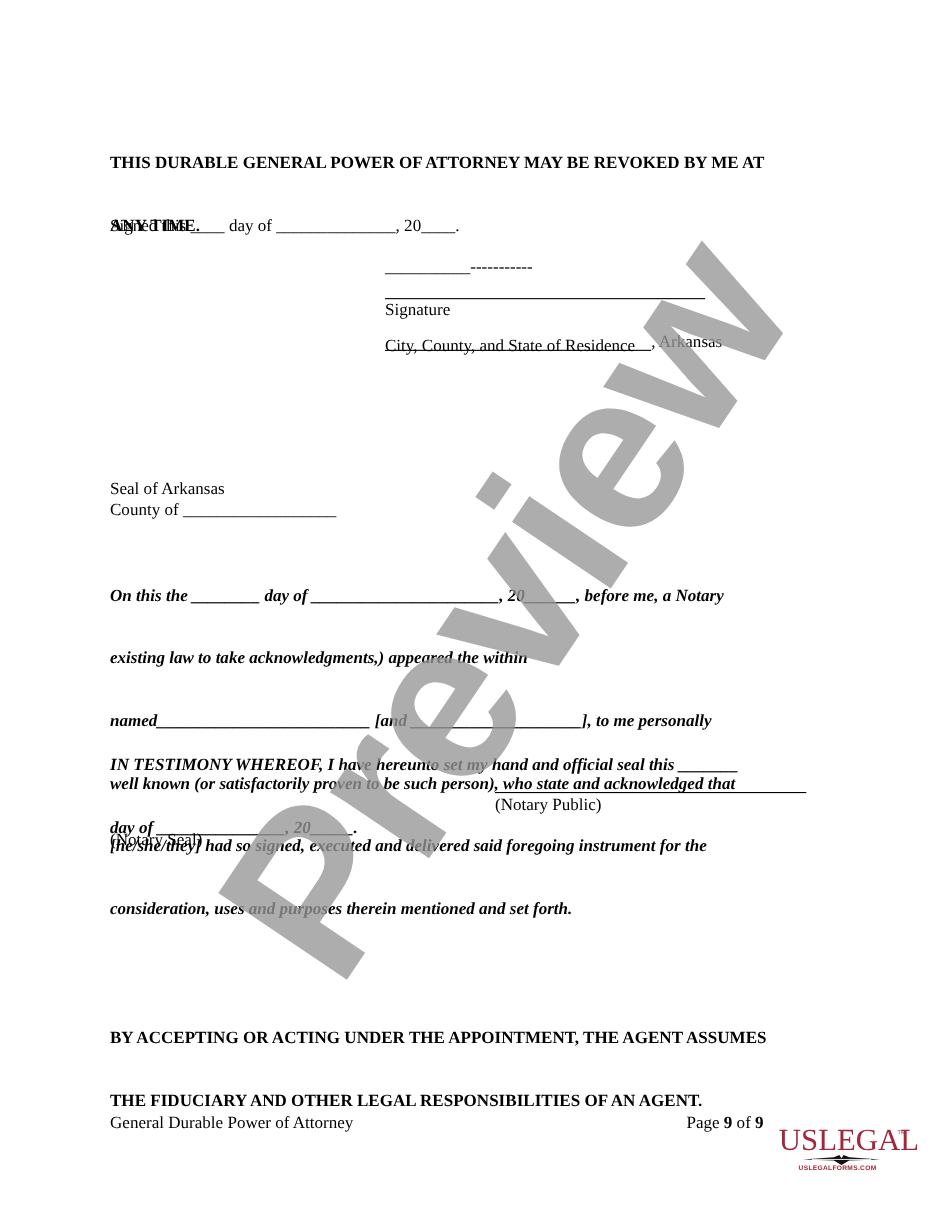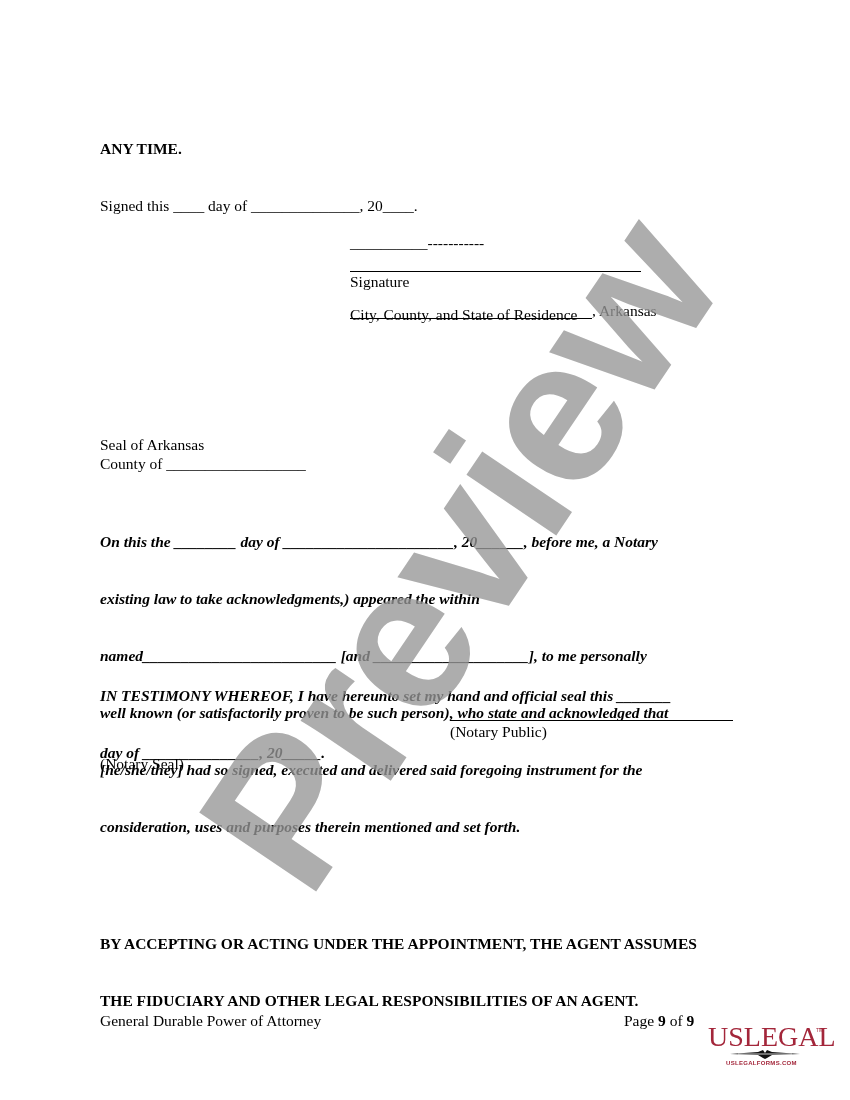--- a/index.html
+++ b/index.html
@@ -21,20 +21,21 @@
   .logo-text { position: absolute; left: 0; top: 0; font-family: "Liberation Serif", serif;
                font-size: 28px; color: #a3263a; letter-spacing: 0px; line-height: 25px; }
   .logo-tm { position: absolute; left: 108px; top: 3px; font-size: 5px; color: #a3263a; font-family: "Liberation Sans", sans-serif; }
   .logo-url { position: absolute; left: 18px; top: 36px; font-size: 6px; color: #a3263a;
               font-family: "Liberation Sans", sans-serif; font-weight: bold; letter-spacing: 0.3px; }
 </style>
 </head>
 <body>
 
 <div class="abs bold line" style="left:100px; top:101px;">
+  <div>THIS DURABLE GENERAL POWER OF ATTORNEY MAY BE REVOKED BY ME AT</div>
   <div>ANY TIME.</div>
 </div>
 
 <div class="abs" style="left:100px; top:197px;text-align:center;">Signed this ____ day of ______________, 20____.</div>
 
 <div class="abs" style="left:350px; top:234px;">__________-----------</div>
 <div class="rule" style="left:350px; top:271px; width:291px;"></div>
 <div class="abs" style="left:350px; top:273px;">Signature</div>
 <div class="rule" style="left:350px; top:318px; width:242px;"></div>
 <div class="abs" style="left:592px; top:302px;">, Arkansas</div>

